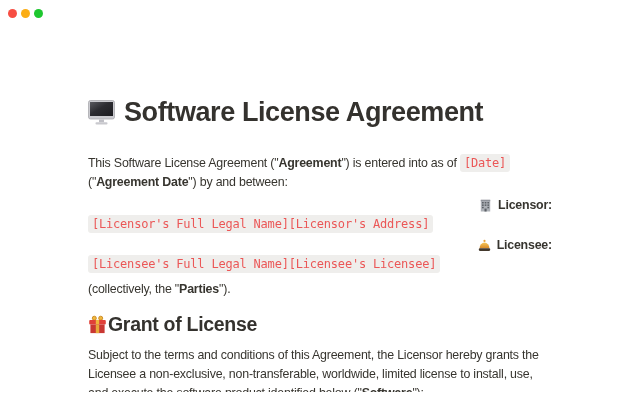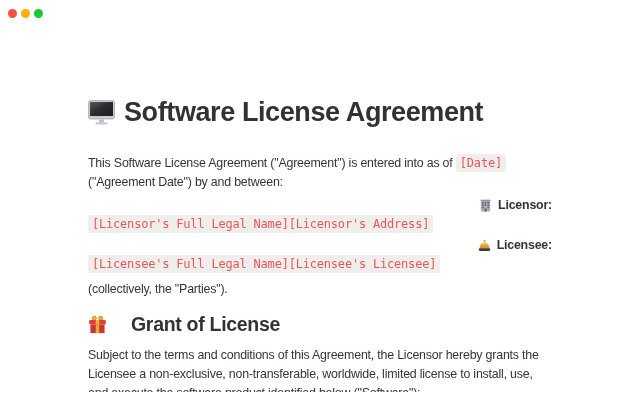--- a/index.html
+++ b/index.html
@@ -17,32 +17,32 @@
 
   .content{width:464px;margin:0 auto;height:366px;overflow:hidden;}
 
   h1{
     display:flex;align-items:center;gap:9px;
     margin:71px 0 0 0;
     font-size:27px;font-weight:700;letter-spacing:-0.4px;color:#34322e;
     line-height:31px;
   }
   h2{
-    display:flex;align-items:center;gap:24px;
+    display:flex;align-items:center;gap:1px;
     margin:13px 0 0 0;
     font-size:19.5px;font-weight:700;letter-spacing:-0.3px;color:#34322e;
     line-height:24px;
   }
   p,.bullet{font-size:12.4px;line-height:19px;letter-spacing:-0.2px;margin:0;}
   .intro{margin-top:26px;}
   .label-line{display:flex;align-items:center;gap:6px;margin-top:5px;font-weight:700;line-height:16px;justify-content:flex-end;}
   .code-line{margin-top:3px;margin-bottom:4px;line-height:16px;}
   .parties{margin-top:8px;}
   .grant-body{margin-top:10px;}
-  b{font-weight:400;}
+  b{font-weight:700;}
   code{
     font-family:"DejaVu Sans Mono","Liberation Mono",monospace;
     font-size:12px;letter-spacing:-0.2px;
     color:#EB5757;background:#EFEEEC;
     padding:2px 4px;border-radius:3px;white-space:nowrap;
   }
   .icon{flex:none;display:inline-flex;}
 </style>
 </head>
 <body>

